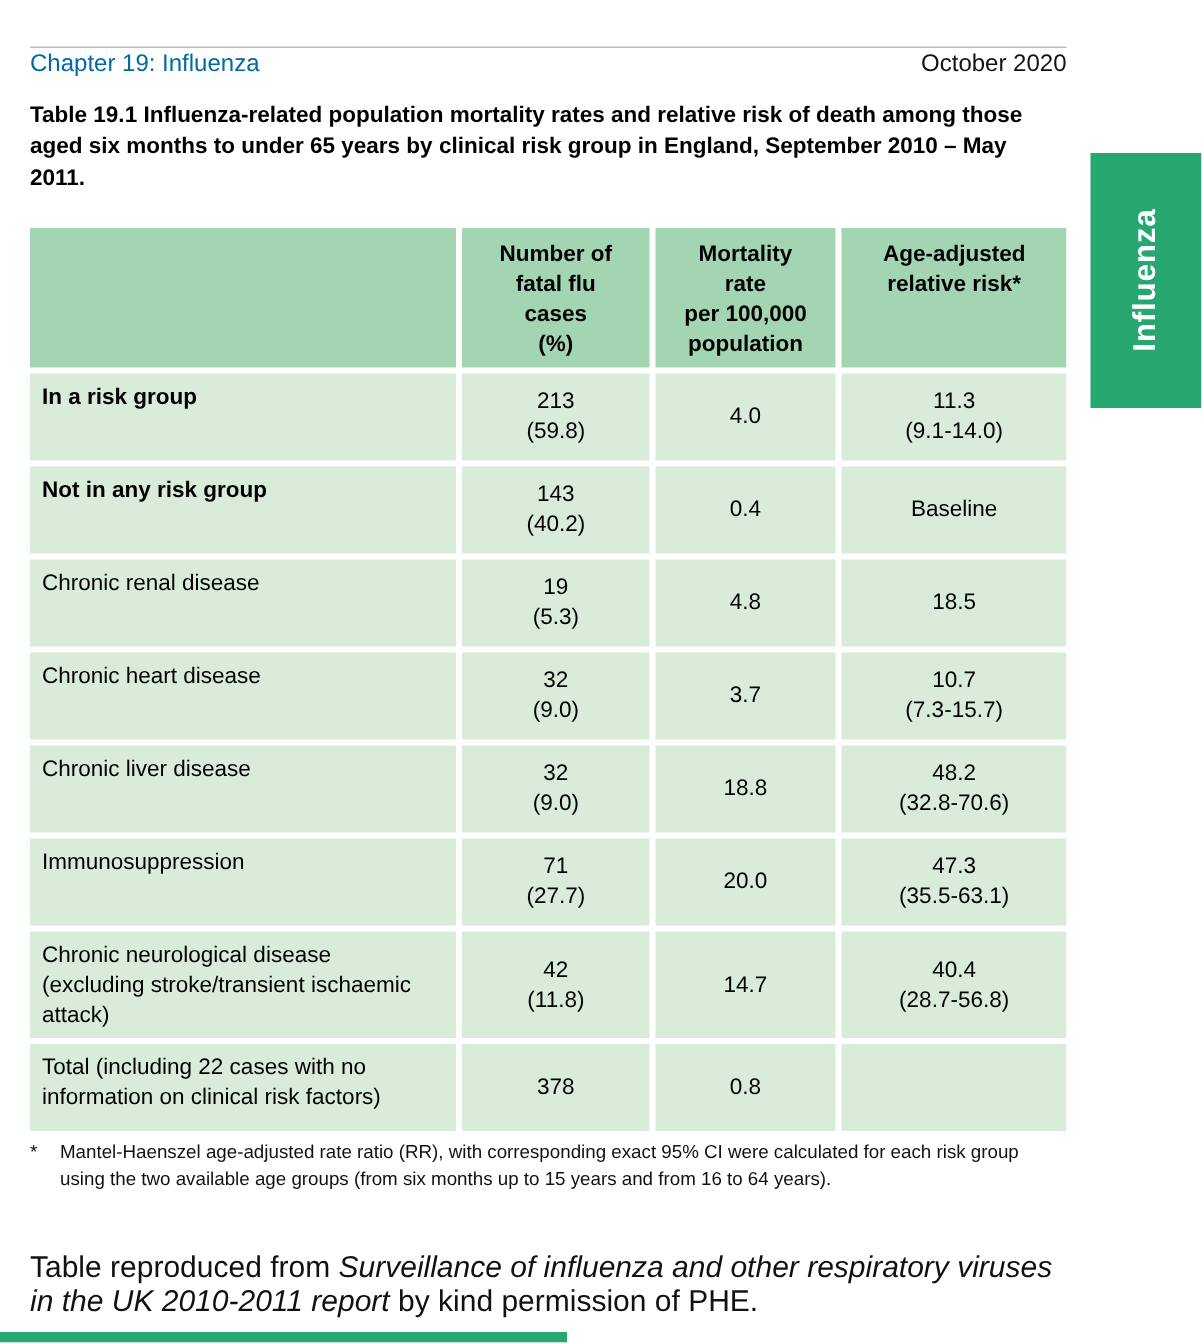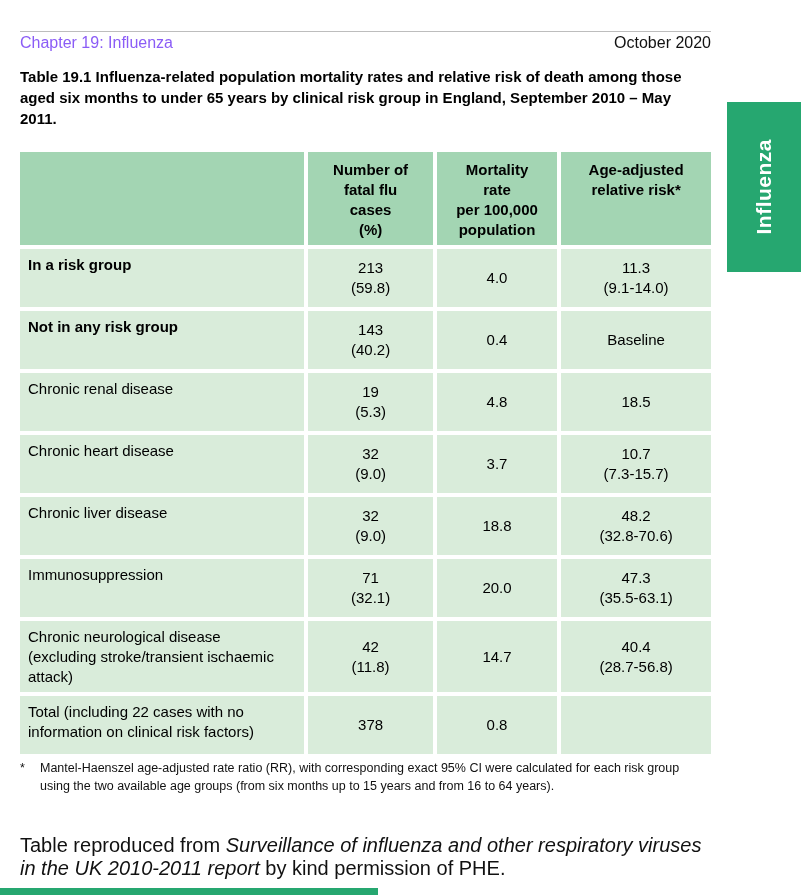--- a/index.html
+++ b/index.html
@@ -8,21 +8,21 @@
     background:#ffffff;
     font-family:"Liberation Sans", sans-serif;
     color:#1a1a1a;
     -webkit-font-smoothing:antialiased;
   }
   .page-header{
     position:absolute;left:20px;top:8px;width:691px;
     display:flex;justify-content:space-between;align-items:baseline;
     font-size:16px;
   }
-  .chapter-title{color:#8b5cf6;font-weight:400;}
+  .chapter-title{color:#0369a1;font-weight:400;}
   .header-date{color:#111;margin-top:26px;}
   .header-rule{
     position:absolute;left:20px;top:31px;width:691px;height:1px;
     background:#bdbdbd;
   }
   .table-caption{
     position:absolute;left:20px;top:66px;width:688px;
     font-size:15px;font-weight:700;line-height:21px;color:#000;
   }
   .side-tab{
@@ -161,21 +161,21 @@
           <td>18.8</td>
           <td class="two-line">
             <span>48.2</span>
             <span>(32.8-70.6)</span>
           </td>
         </tr>
         <tr>
           <td class="label">Immunosuppression</td>
           <td class="two-line">
             <span>71</span>
-            <span>(32.1)</span>
+            <span>(27.7)</span>
           </td>
           <td>20.0</td>
           <td class="two-line">
             <span>47.3</span>
             <span>(35.5-63.1)</span>
           </td>
         </tr>
         <tr>
           <td class="label">Chronic neurological disease (excluding stroke/transient ischaemic attack)</td>
           <td class="two-line">

